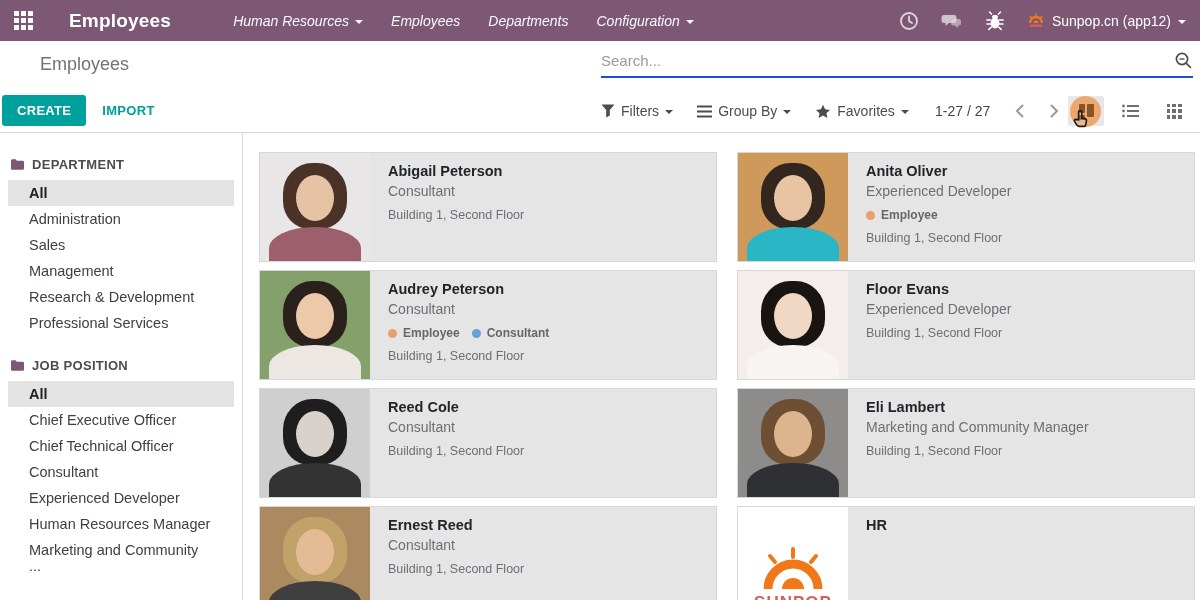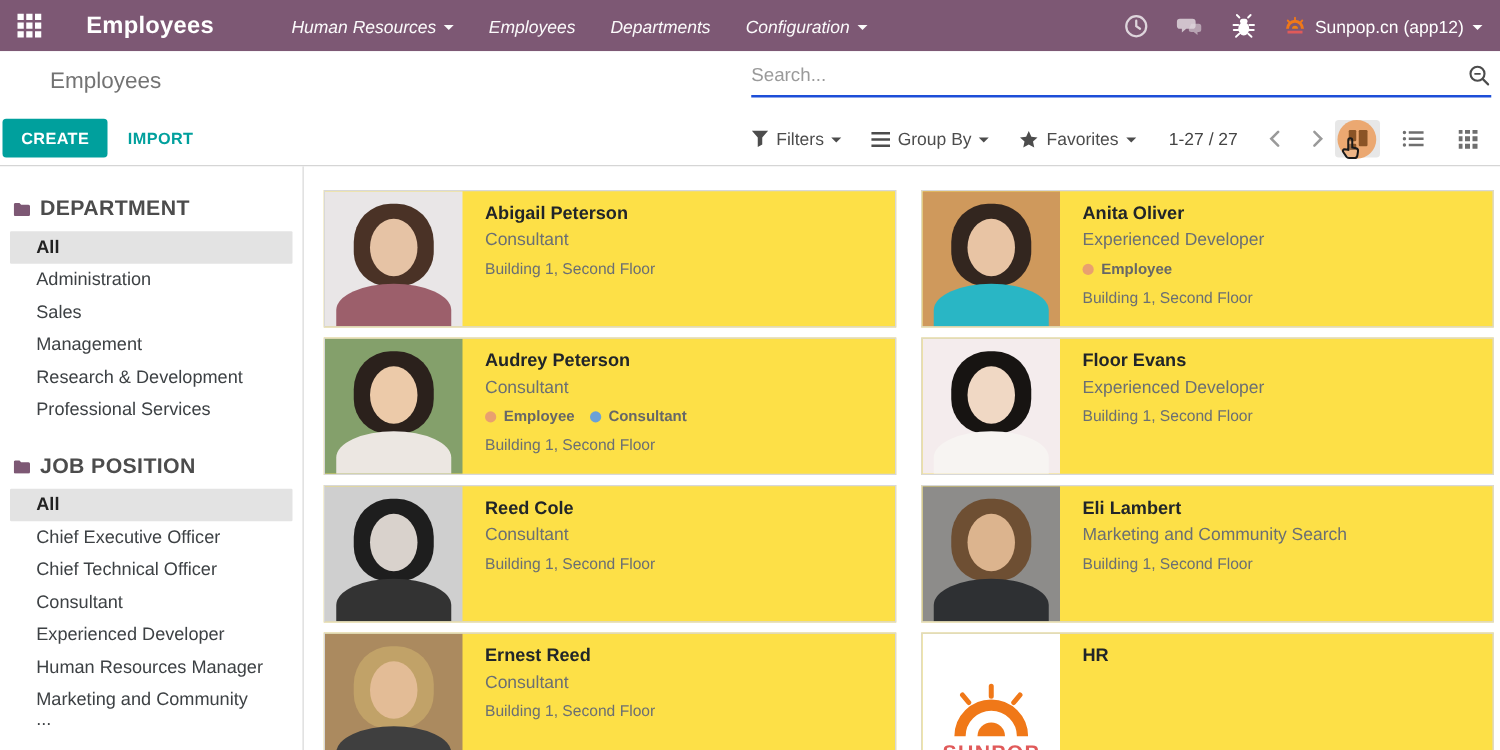--- a/index.html
+++ b/index.html
@@ -58,28 +58,28 @@
   .kanban-glyph i:nth-child(1){ height:9px; } .kanban-glyph i:nth-child(2){ height:13px; }
   .kanban-glyph i:nth-child(3){ height:5px; margin-top:-4px; }
   .cursor-svg { position:absolute; left:4px; top:13px; z-index:3; }
   .grid-glyph { width:15px; height:15px; display:grid; grid-template-columns:repeat(3,1fr); gap:2px; }
   .grid-glyph i { background:#6f6f6f; }
 
   
   .page-body { display:flex; height:467px; }
   .sidebar { width:243px; border-right:1px solid #d9d9d9; padding:24px 8px 0 8px; flex:none; }
   .side-section { margin-bottom:22px; }
-  .side-header { display:flex; align-items:center; gap:8px; font-size:17px; font-weight:700;
+  .side-header { display:flex; align-items:center; gap:8px; font-size:13px; font-weight:700;
     color:#4c4c4c; letter-spacing:.3px; padding:0 3px; margin-bottom:8px; }
   .side-item { font-size:14.5px; color:#3d4144; padding:5px 21px; cursor:pointer; border-radius:1px; }
   .side-item.active { background:#e3e3e3; font-weight:700; color:#222; }
 
   .content { flex:1; padding:19px 5px 0 16px; overflow:hidden; }
   .card-grid { display:grid; grid-template-columns:458px 458px; column-gap:20px; row-gap:8px; }
-  .emp-card { height:110px; background:#fde047; border:1px solid #d8d8d8; display:flex; cursor:pointer; overflow:hidden; }
+  .emp-card { height:110px; background:#e5e5e5; border:1px solid #d8d8d8; display:flex; cursor:pointer; overflow:hidden; }
   .emp-photo { width:110px; flex:none; position:relative; overflow:hidden; }
   .ph-hair { position:absolute; width:64px; height:66px; left:23px; top:10px; border-radius:46% 46% 42% 42%; }
   .ph-face { position:absolute; width:38px; height:46px; left:36px; top:22px; border-radius:50%; }
   .ph-body { position:absolute; width:92px; height:42px; left:9px; bottom:-8px; border-radius:50% 50% 0 0; }
   .emp-info { padding:10px 14px 0 18px; min-width:0; }
   .emp-name { font-size:14.5px; font-weight:700; color:#212529; }
   .emp-job { font-size:14px; color:#6b6f73; margin-top:4px; }
   .emp-tags { display:flex; align-items:center; gap:12px; margin-top:9px; }
   .emp-tag { display:flex; align-items:center; gap:6px; font-size:12px; font-weight:700; color:#676767; }
   .tag-dot { width:9px; height:9px; border-radius:50%; }
@@ -361,21 +361,21 @@
           </div>
         </div>
         <div class="emp-card">
           <div class="emp-photo" style="background:#8d8c8a;">
       <span class="ph-hair" style="background:#6e4f33;"></span>
       <span class="ph-face" style="background:#dcb48e;"></span>
       <span class="ph-body" style="background:#2e3033;"></span>
     </div>
           <div class="emp-info">
       <div class="emp-name">Eli Lambert</div>
-      <div class="emp-job">Marketing and Community Search</div>
+      <div class="emp-job">Marketing and Community Manager</div>
             <div class="emp-loc">Building 1, Second Floor</div>
           </div>
         </div>
         <div class="emp-card">
           <div class="emp-photo" style="background:#ab8a5f;">
       <span class="ph-hair" style="background:#c1a268;"></span>
       <span class="ph-face" style="background:#e3bc96;"></span>
       <span class="ph-body" style="background:#3f3f3f;"></span>
     </div>
           <div class="emp-info">

